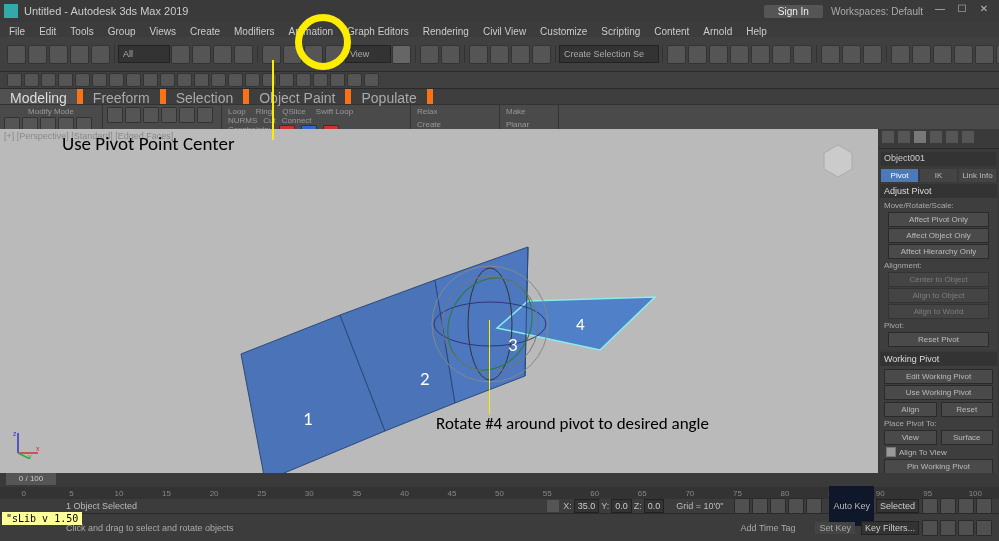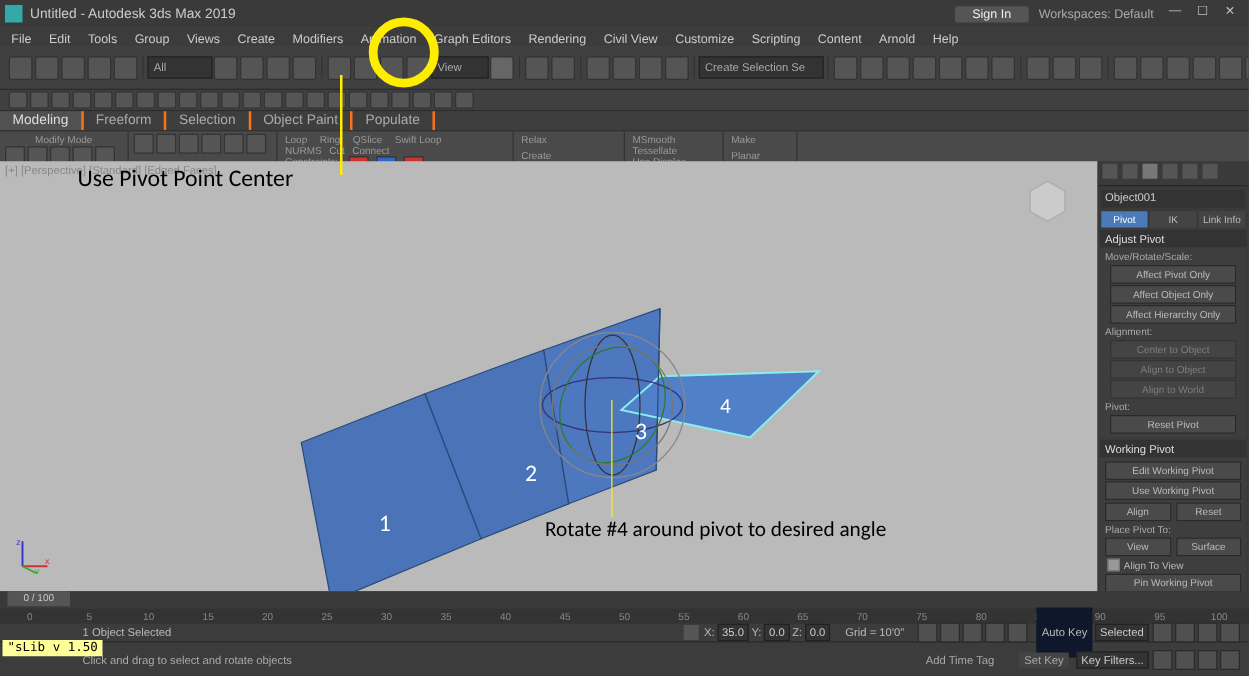--- a/index.html
+++ b/index.html
@@ -8,21 +8,21 @@
 .titlebar .winbtn{width:22px;height:16px;text-align:center;color:#bbb;font-size:10px}
 .signin{background:#555;border-radius:2px;padding:1px 14px;margin-right:8px;color:#eee;font-size:10px}
 .workspace{margin-right:6px;font-size:10px;color:#aaa}
 .menubar{height:15px;background:#3c3c3c;display:flex;align-items:flex-end;padding:0 2px;font-size:10px;color:#ccc}
 .menubar span{padding:0 7px}
 .toolbar{height:34px;background:#404040;border-bottom:1px solid #2a2a2a;display:flex;align-items:center;padding:0 6px;flex-wrap:nowrap;overflow:hidden}
 .tbtn{width:17px;height:17px;background:#555;border:1px solid #333;margin:0 1px;border-radius:2px;flex:none}
 .tsep{width:1px;height:18px;background:#333;margin:0 3px;flex:none}
 .dropdown{height:16px;background:#333;border:1px solid #222;padding:0 4px;font-size:9px;color:#aaa;display:flex;align-items:center;flex:none}
 .ribbon-tabs{height:15px;background:#3e3e3e;display:flex;border-bottom:1px solid #333}
-.rtab{padding:1px 10px;font-size:11px;color:#aaa;border-right:2px solid #f97316}
+.rtab{padding:1px 10px;font-size:14px;color:#aaa;border-right:6px solid #f97316}
 .rtab.active{background:#515151;color:#ddd}
 .ribbon-body{height:39px;display:flex}
 .rpanel{border-right:1px solid #333;padding:2px 4px;display:flex;flex-direction:column;justify-content:space-between;font-size:8px;color:#888}
 .rpanel .rlabel{text-align:center;font-size:8px}
 .rpanel .rbtns{display:flex;gap:2px;flex-wrap:wrap}
 .rbtn{width:14px;height:14px;background:#555;border:1px solid #333;border-radius:1px}
 .rtext{font-size:8px;color:#999;padding:0 2px}
 .main{position:absolute;top:129px;left:0;width:878px;height:344px}
 .vp-label{position:absolute;top:2px;left:4px;font-size:9px;color:#888}
 .viewport{position:absolute;top:0;left:0;width:878px;height:344px;background:#bababa}
@@ -219,26 +219,20 @@
    <div class="rbtn" style="background:#36c"></div>
    <div class="rbtn" style="background:#c33"></div>
   </div>
   <div class="rlabel">Edit</div>
  </div>
  <div class="rpanel" style="width:80px">
   <span class="rtext">Relax</span>
   <span class="rtext">Create</span>
   <div class="rlabel">Geometry (All)</div>
  </div>
- <div class="rpanel" style="width:70px">
-  <span class="rtext">MSmooth</span>
-  <span class="rtext">Tessellate</span>
-  <span class="rtext">Use Displac...</span>
-  <div class="rlabel">Subdivision</div>
- </div>
  <div class="rpanel" style="width:50px">
   <span class="rtext">Make</span>
   <span class="rtext">Planar</span>
   <div class="rlabel">Align</div>
  </div>
 </div>
 
 <div class="main">
  <div class="viewport">
   <div class="vp-label">[+] [Perspective] [Standard] [Edged Faces]</div>

